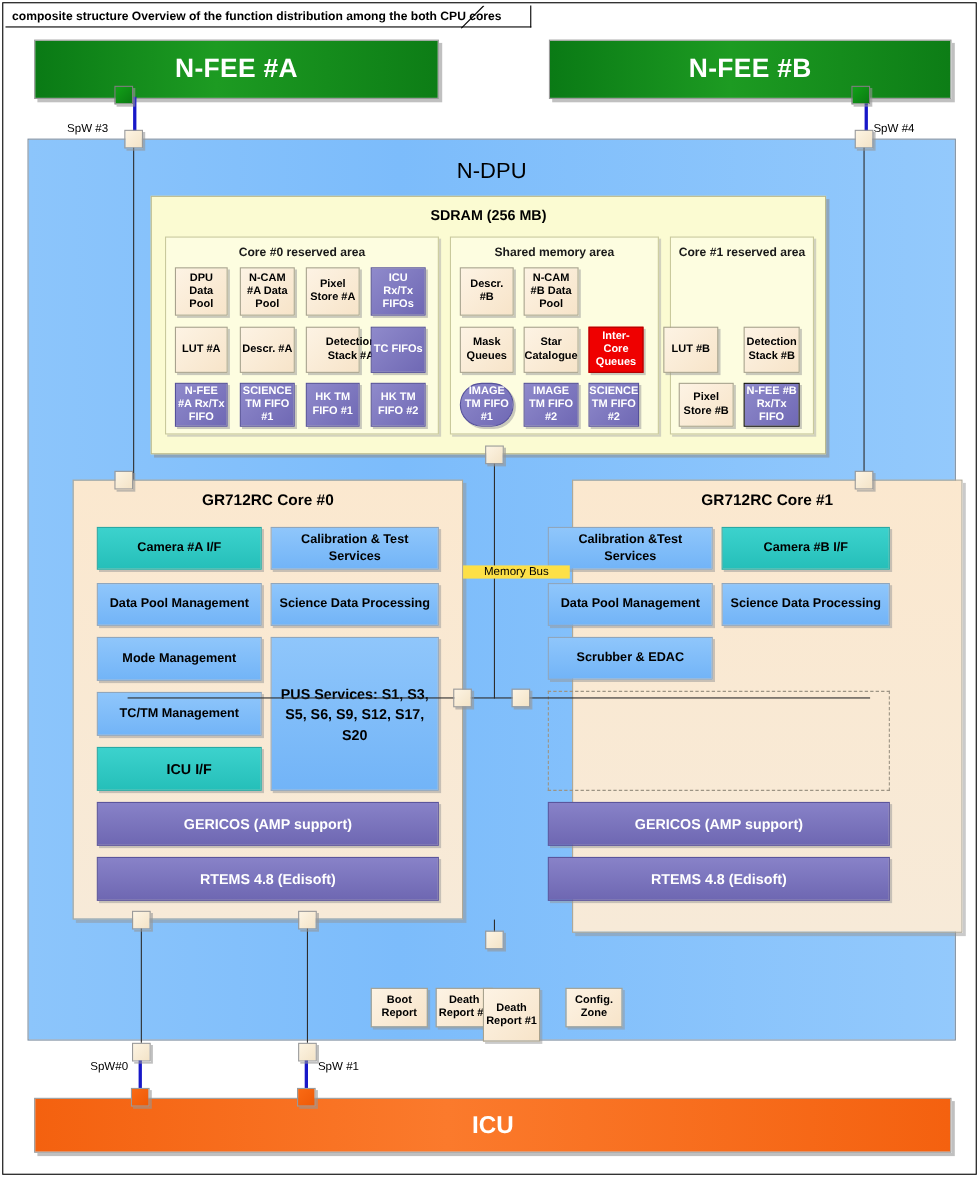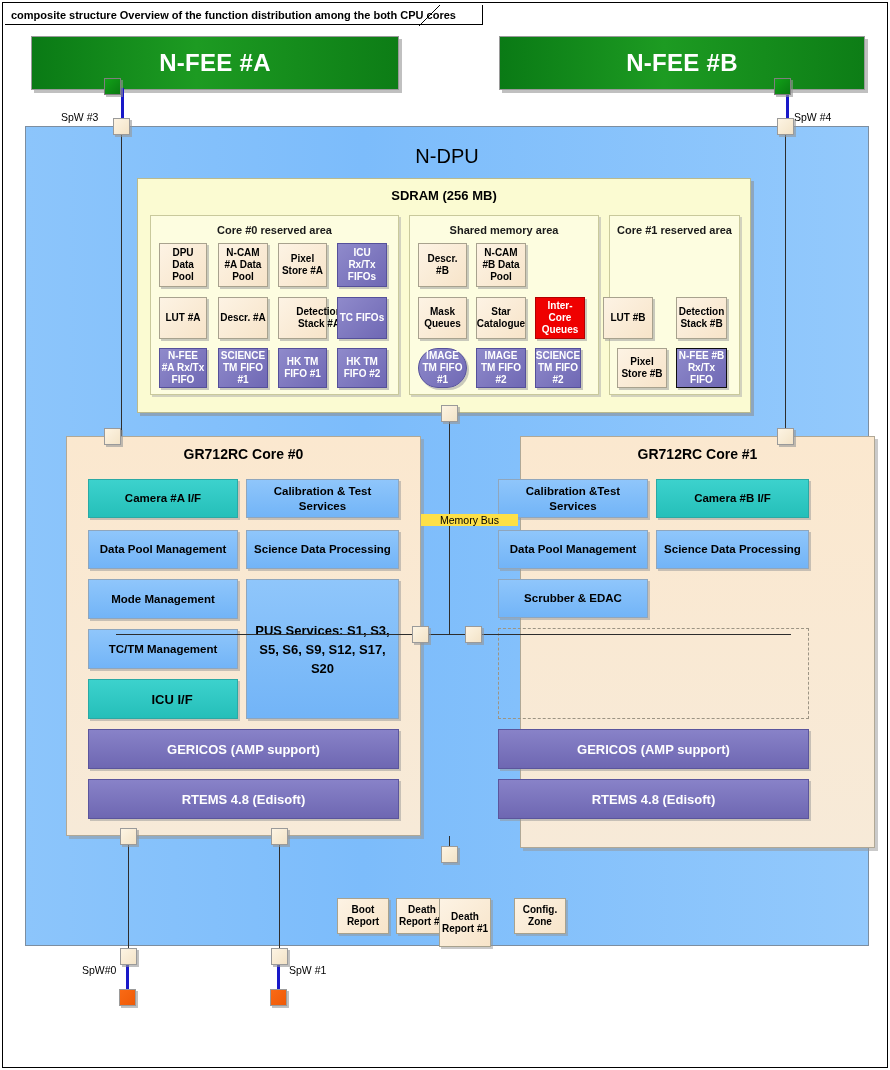--- a/index.html
+++ b/index.html
@@ -394,14 +394,17 @@
   <div class="port orange" style="left:116px; top:986px;"></div>
   <div class="conn-label" style="left:79px; top:961px;">SpW#0</div>
 
   <div class="port" style="left:268px; top:825px;"></div>
   <div class="line v" style="left:276px; top:833px; height:112px;"></div>
   <div class="port" style="left:268px; top:945px;"></div>
   <div class="line blue" style="left:274px; top:955px; height:38px;"></div>
   <div class="port orange" style="left:267px; top:986px;"></div>
   <div class="conn-label" style="left:286px; top:961px;">SpW #1</div>
 
+  <div class="box icu" style="left:28px; top:995px; width:834px; height:50px;">
+    <span>ICU</span>
+  </div>
 
 </div>
 
 </body></html>

